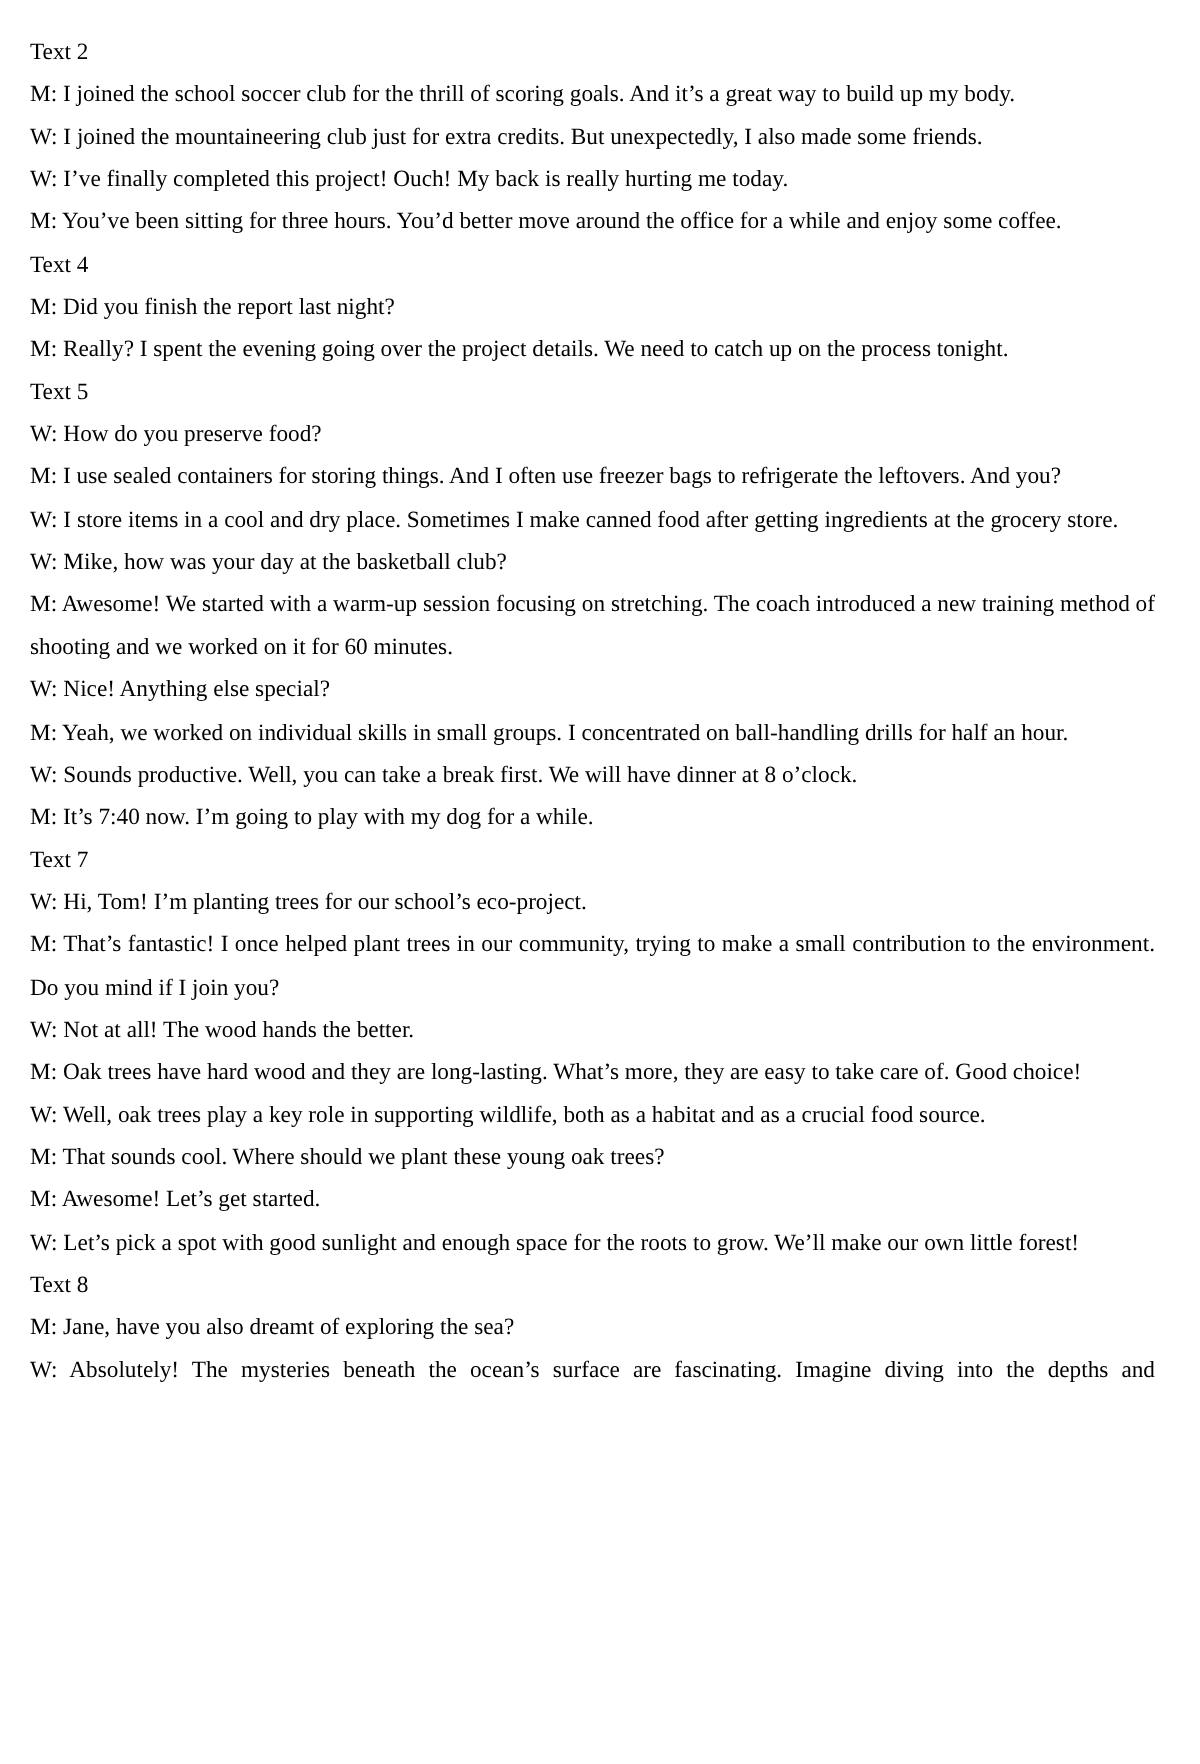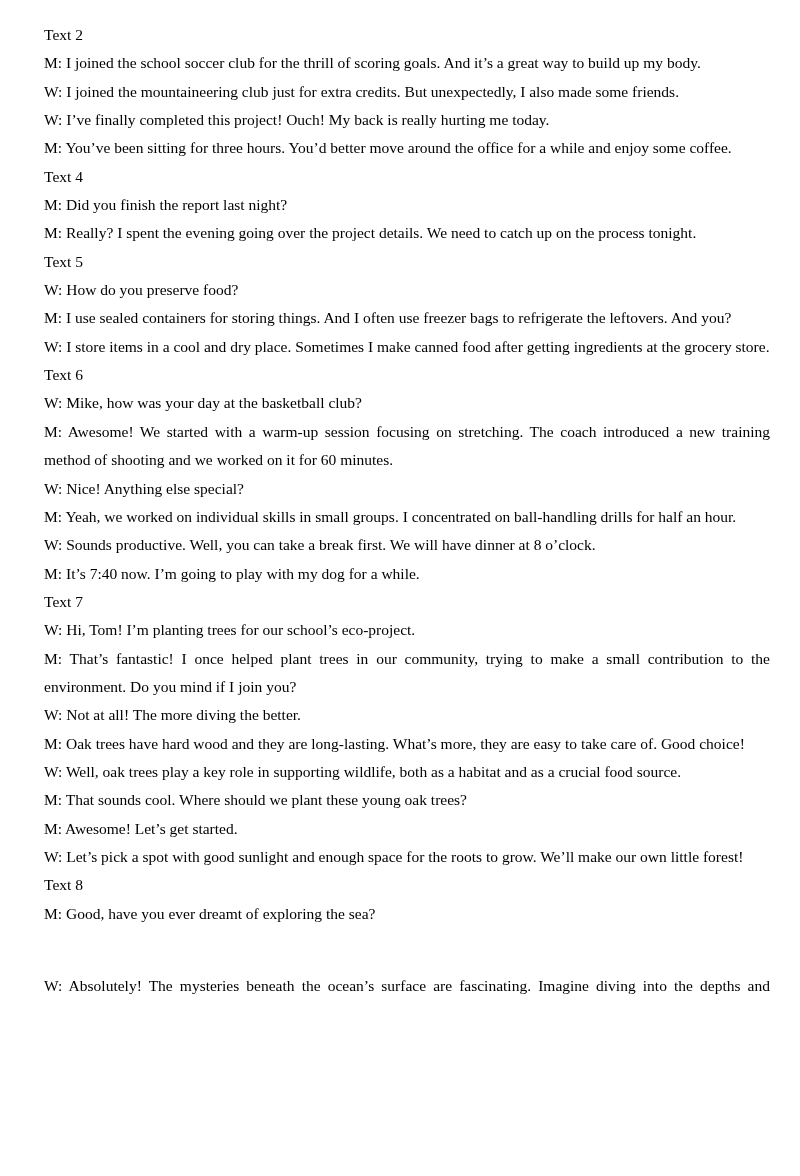--- a/index.html
+++ b/index.html
@@ -7,21 +7,21 @@
     padding: 0;
     background: #ffffff;
   }
   .page {
     position: relative;
     width: 800px;
     height: 1176px;
     margin: 0 auto;
     background: #ffffff;
     box-sizing: border-box;
-    padding: 21px 30px 0 44px;
+    padding: 21px 30px 0 20px;
     overflow: hidden;
     font-family: "Liberation Serif", "DejaVu Serif", serif;
     font-size: 15.5px;
     color: #000000;
   }
   .transcript p {
     margin: 0;
     padding: 0;
     line-height: 28.35px;
     white-space: normal;
@@ -29,53 +29,51 @@
   .transcript p.dialogue {
     text-align: justify;
   }
   .transcript p.heading {
     text-align: left;
   }
   
   .transcript p.truncated {
     text-align: justify;
     text-align-last: justify;
-    margin-top: 44px;
   }
 </style>
 </head>
 <body>
 
 <div class="page">
   <div class="transcript">
       <p class="heading">Text 2</p>
       <p class="dialogue">M: I joined the school soccer club for the thrill of scoring goals. And it’s a great way to build up my body.</p>
       <p class="dialogue">W: I joined the mountaineering club just for extra credits. But unexpectedly, I also made some friends.</p>
       <p class="dialogue">W: I’ve finally completed this project! Ouch! My back is really hurting me today.</p>
       <p class="dialogue">M: You’ve been sitting for three hours. You’d better move around the office for a while and enjoy some coffee.</p>
       <p class="heading">Text 4</p>
       <p class="dialogue">M: Did you finish the report last night?</p>
       <p class="dialogue">M: Really? I spent the evening going over the project details. We need to catch up on the process tonight.</p>
       <p class="heading">Text 5</p>
       <p class="dialogue">W: How do you preserve food?</p>
       <p class="dialogue">M: I use sealed containers for storing things. And I often use freezer bags to refrigerate the leftovers. And you?</p>
       <p class="dialogue">W: I store items in a cool and dry place. Sometimes I make canned food after getting ingredients at the grocery store.</p>
-      <p class="heading">Text 6</p>
       <p class="dialogue">W: Mike, how was your day at the basketball club?</p>
       <p class="dialogue">M: Awesome! We started with a warm-up session focusing on stretching. The coach introduced a new training method of shooting and we worked on it for 60 minutes.</p>
       <p class="dialogue">W: Nice! Anything else special?</p>
       <p class="dialogue">M: Yeah, we worked on individual skills in small groups. I concentrated on ball-handling drills for half an hour.</p>
       <p class="dialogue">W: Sounds productive. Well, you can take a break first. We will have dinner at 8 o’clock.</p>
       <p class="dialogue">M: It’s 7:40 now. I’m going to play with my dog for a while.</p>
       <p class="heading">Text 7</p>
       <p class="dialogue">W: Hi, Tom! I’m planting trees for our school’s eco-project.</p>
       <p class="dialogue">M: That’s fantastic! I once helped plant trees in our community, trying to make a small contribution to the environment. Do you mind if I join you?</p>
-      <p class="dialogue">W: Not at all! The more diving the better.</p>
+      <p class="dialogue">W: Not at all! The wood hands the better.</p>
       <p class="dialogue">M: Oak trees have hard wood and they are long-lasting. What’s more, they are easy to take care of. Good choice!</p>
       <p class="dialogue">W: Well, oak trees play a key role in supporting wildlife, both as a habitat and as a crucial food source.</p>
       <p class="dialogue">M: That sounds cool. Where should we plant these young oak trees?</p>
       <p class="dialogue">M: Awesome! Let’s get started.</p>
       <p class="dialogue">W: Let’s pick a spot with good sunlight and enough space for the roots to grow. We’ll make our own little forest!</p>
       <p class="heading">Text 8</p>
-      <p class="dialogue">M: Good, have you ever dreamt of exploring the sea?</p>
+      <p class="dialogue">M: Jane, have you also dreamt of exploring the sea?</p>
       <p class="dialogue truncated">W: Absolutely! The mysteries beneath the ocean’s surface are fascinating. Imagine diving into the depths and</p>
     </div>
 </div>
 
 </body></html>

